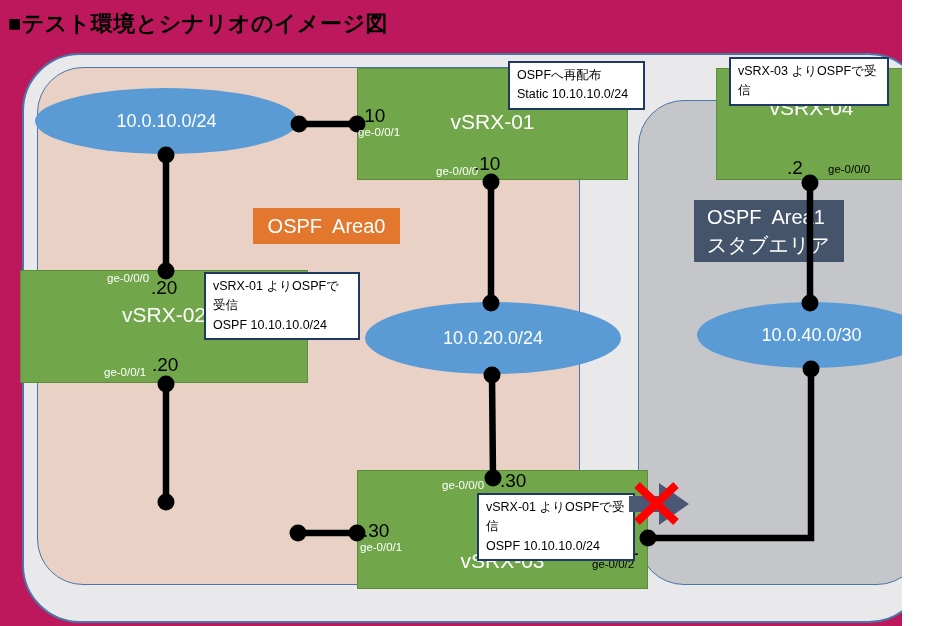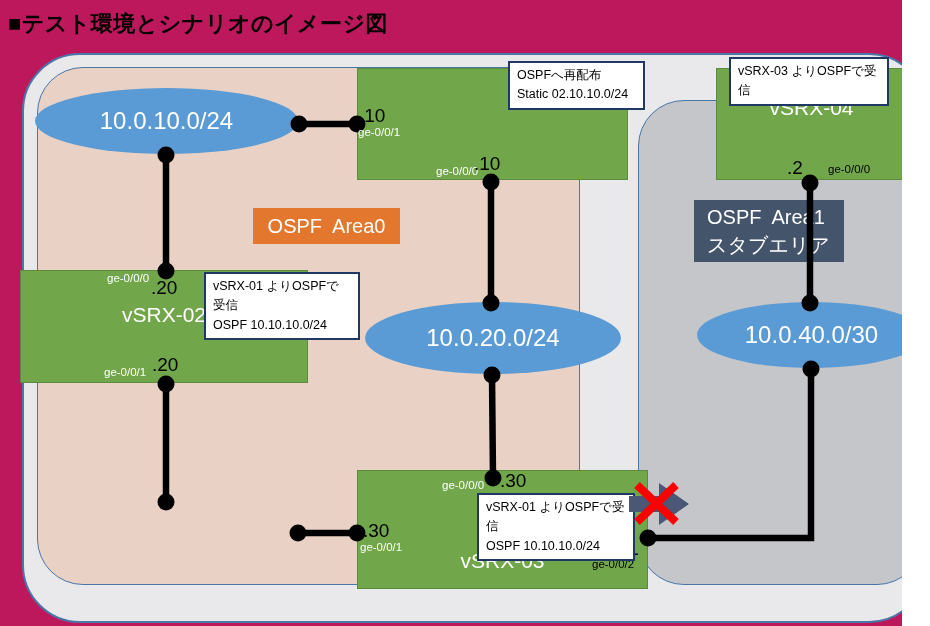--- a/index.html
+++ b/index.html
@@ -18,21 +18,21 @@
 
   .arealabel0{position:absolute;left:253px;top:208px;width:147px;height:36px;
     background:#e2772d;color:#fff;font-size:20px;display:flex;align-items:center;
     justify-content:center;z-index:15;white-space:pre;}
   .arealabel1{position:absolute;left:650px;top:200px;width:150px;height:62px;
     background:#44546a;color:#fff;font-size:20px;z-index:15;padding-top:3px;
     box-sizing:border-box;line-height:1.4;margin-left:44px;}
   .arealabel1 div{padding-left:13px;white-space:pre;}
 
   .net{position:absolute;background:#5b9bd5;border-radius:50%;display:flex;
-    align-items:center;justify-content:center;color:#fff;font-size:24px;z-index:20;}
+    align-items:center;justify-content:center;color:#fff;font-size:18px;z-index:20;}
   #net10{left:35px;top:88px;width:263px;height:66px;}
   #net20{left:365px;top:302px;width:256px;height:72px;}
   #net30{left:32px;top:505px;width:266px;height:63px;}
   #net40{left:697px;top:302px;width:229px;height:66px;}
 
   .node{position:absolute;background:#71a74a;border:1px solid #5d8b3c;
     box-sizing:border-box;z-index:18;}
   #vsrx01{left:357px;top:68px;width:271px;height:112px;}
   #vsrx02{left:20px;top:270px;width:288px;height:113px;}
   #vsrx03{left:357px;top:470px;width:291px;height:119px;}
@@ -85,20 +85,21 @@
   </div>
   <div id="net40" class="net">
     <span>10.0.40.0/30</span>
   </div>
 
   <div id="vsrx01" class="node"></div>
   <div id="vsrx02" class="node"></div>
   <div id="vsrx03" class="node"></div>
   <div id="vsrx04" class="node"></div>
 
+  <div id="name01" class="nodename">vSRX-01</div>
   <div id="name02" class="nodename">vSRX-02</div>
   <div id="name03" class="nodename">vSRX-03</div>
   <div id="name04" class="nodename">vSRX-04</div>
 
   <svg class="layer" id="links-layer" width="930" height="626" viewBox="0 0 930 626">
     <g>
       <line class="link" x1="299" y1="124" x2="357" y2="124"></line>
       <circle class="dot" cx="299" cy="124" r="8.5"></circle>
         <circle class="dot" cx="357" cy="124" r="8.5"></circle>
     </g>
@@ -154,21 +155,21 @@
   <div class="ifnum b" style="left:363px;top:520px;">.30</div>
   <div class="ifname w" style="left:360px;top:541px;">ge-0/0/1</div>
   <div class="ifnum b" style="left:623px;top:538px;">.1</div>
   <div class="ifname b" style="left:592px;top:558px;">ge-0/0/2</div>
 
   <div class="ifnum b" style="left:787px;top:157px;">.2</div>
   <div class="ifname b" style="left:828px;top:163px;">ge-0/0/0</div>
 
   <div id="c-redistribute" class="callout">
     <div>OSPFへ再配布</div>
-    <div>Static 02.10.10.0/24</div>
+    <div>Static 10.10.10.0/24</div>
   </div>
   <div id="c-vsrx04" class="callout">
     <div>vSRX-03 よりOSPFで受信</div>
   </div>
   <div id="c-vsrx02" class="callout">
     <div>vSRX-01 よりOSPFで受信</div>
     <div>OSPF 10.10.10.0/24</div>
   </div>
   <div id="c-vsrx03" class="callout">
     <div>vSRX-01 よりOSPFで受信</div>

